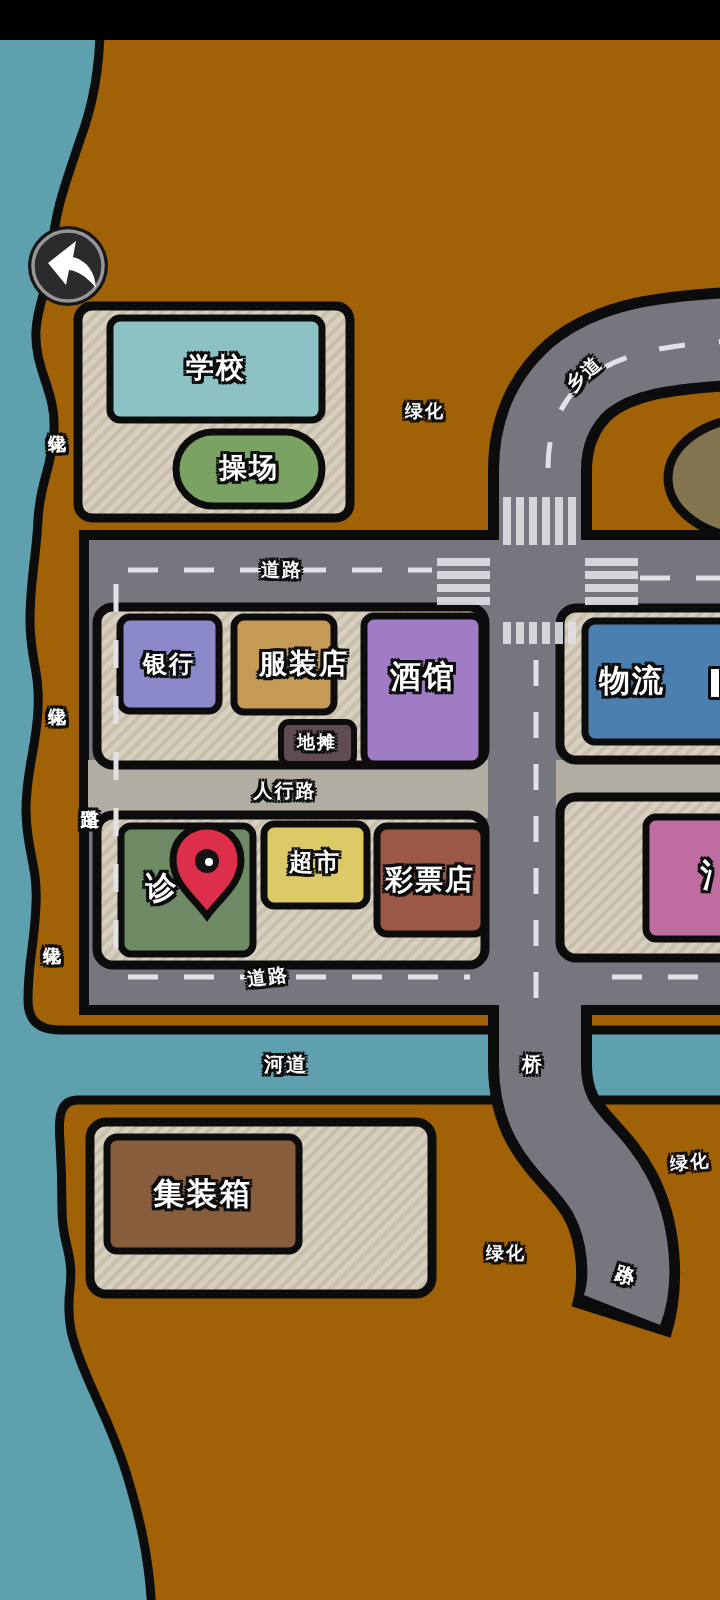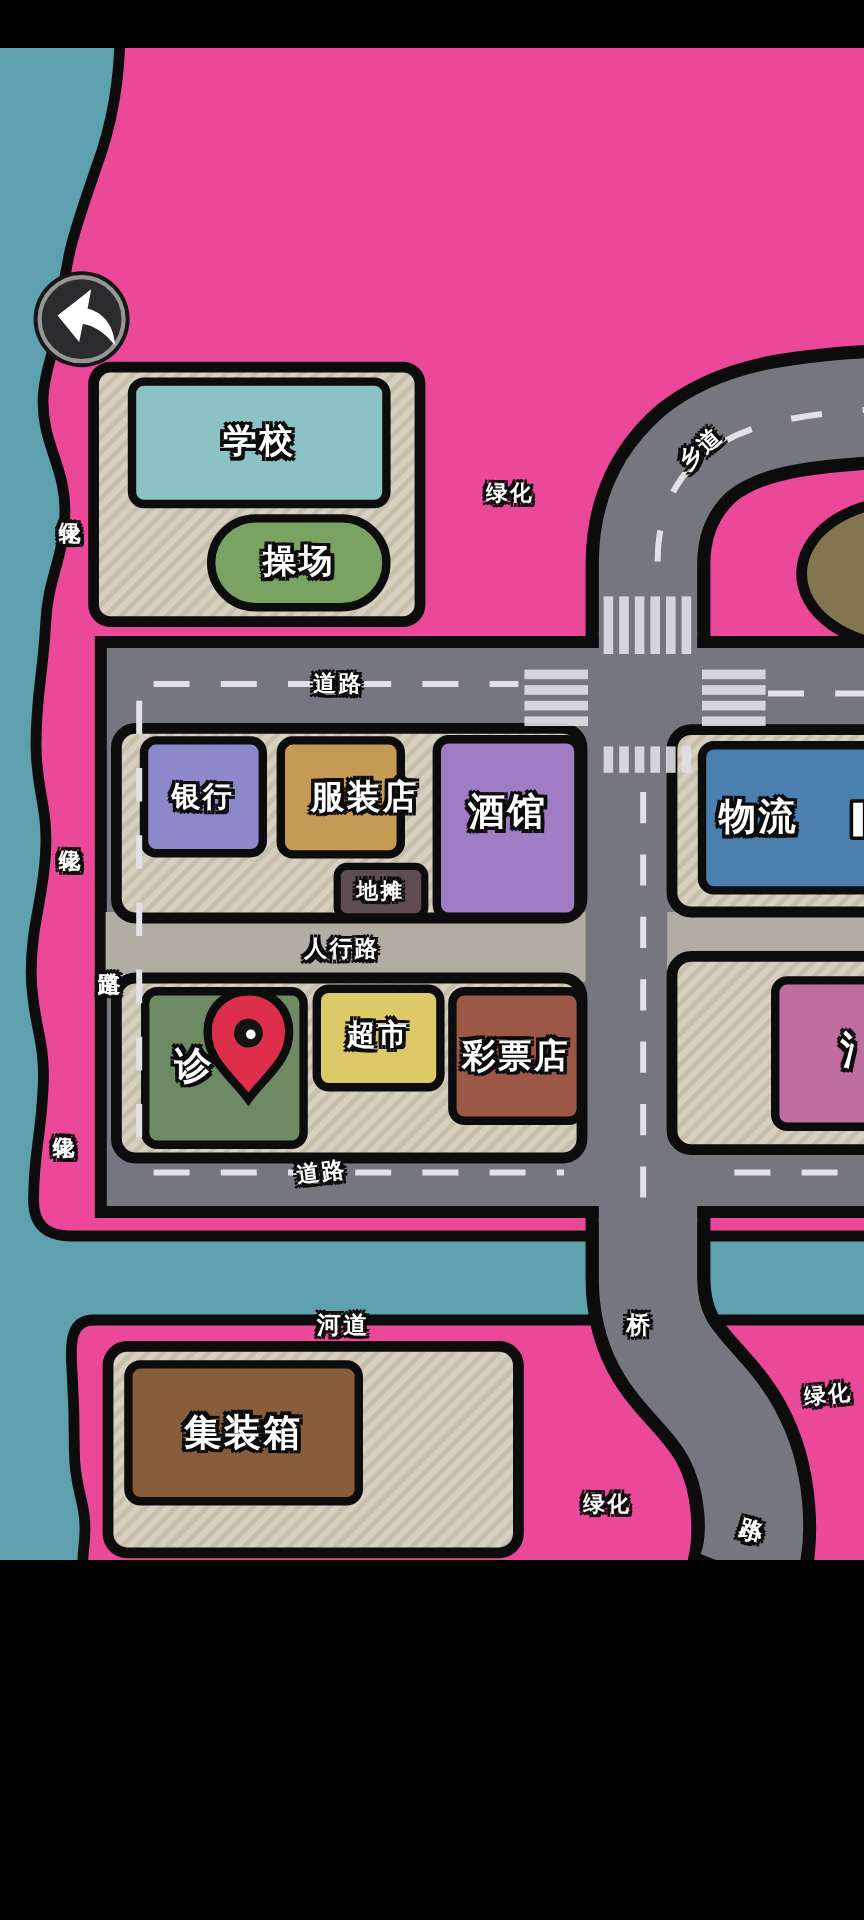--- a/index.html
+++ b/index.html
@@ -1,25 +1,25 @@
 <!DOCTYPE html>
 <html><head>
 <meta charset="utf-8">
 <style>
   html,body{margin:0;padding:0;background:#000;}
-  .screen{position:relative;width:720px;height:1300px;overflow:hidden;background:#ec4899;
+  .screen{position:relative;width:720px;height:1600px;overflow:hidden;background:#a16207;
           font-family:"DejaVu Sans","Liberation Sans",sans-serif;}
   .statusbar{position:absolute;left:0;top:0;width:720px;height:40px;background:#000;z-index:40;}
   svg.map{position:absolute;left:0;top:0;z-index:1;}
   .map-label{position:absolute;transform:translate(-50%,-50%);color:#fff;font-weight:700;
     white-space:nowrap;z-index:20;letter-spacing:2px;
     text-shadow:-3px -3px 0 #0c0c0c,3px -3px 0 #0c0c0c,-3px 3px 0 #0c0c0c,3px 3px 0 #0c0c0c,
                 0 -3px 0 #0c0c0c,0 3px 0 #0c0c0c,-3px 0 0 #0c0c0c,3px 0 0 #0c0c0c;}
   .v{writing-mode:vertical-rl;text-orientation:upright;letter-spacing:0;}
-  .s18{font-size:18px;} .s19{font-size:19px;} .s20{font-size:20px;margin-top:40px;} .s22{font-size:28px;}
+  .s18{font-size:18px;} .s19{font-size:19px;} .s20{font-size:20px;} .s22{font-size:28px;}
   .s24{font-size:24px;} .s26{font-size:31px;} .s28{font-size:28px;}
   .backbtn{position:absolute;left:27px;top:225px;width:82px;height:82px;z-index:45;cursor:pointer;}
   .pin{position:absolute;left:165px;top:818px;width:84px;height:106px;z-index:30;}
   .frag{position:absolute;z-index:21;background:#fff;border:3px solid #0c0c0c;border-radius:2px;}
 </style>
 </head>
 <body>
 
 <div class="screen">
   <div class="statusbar"></div>

